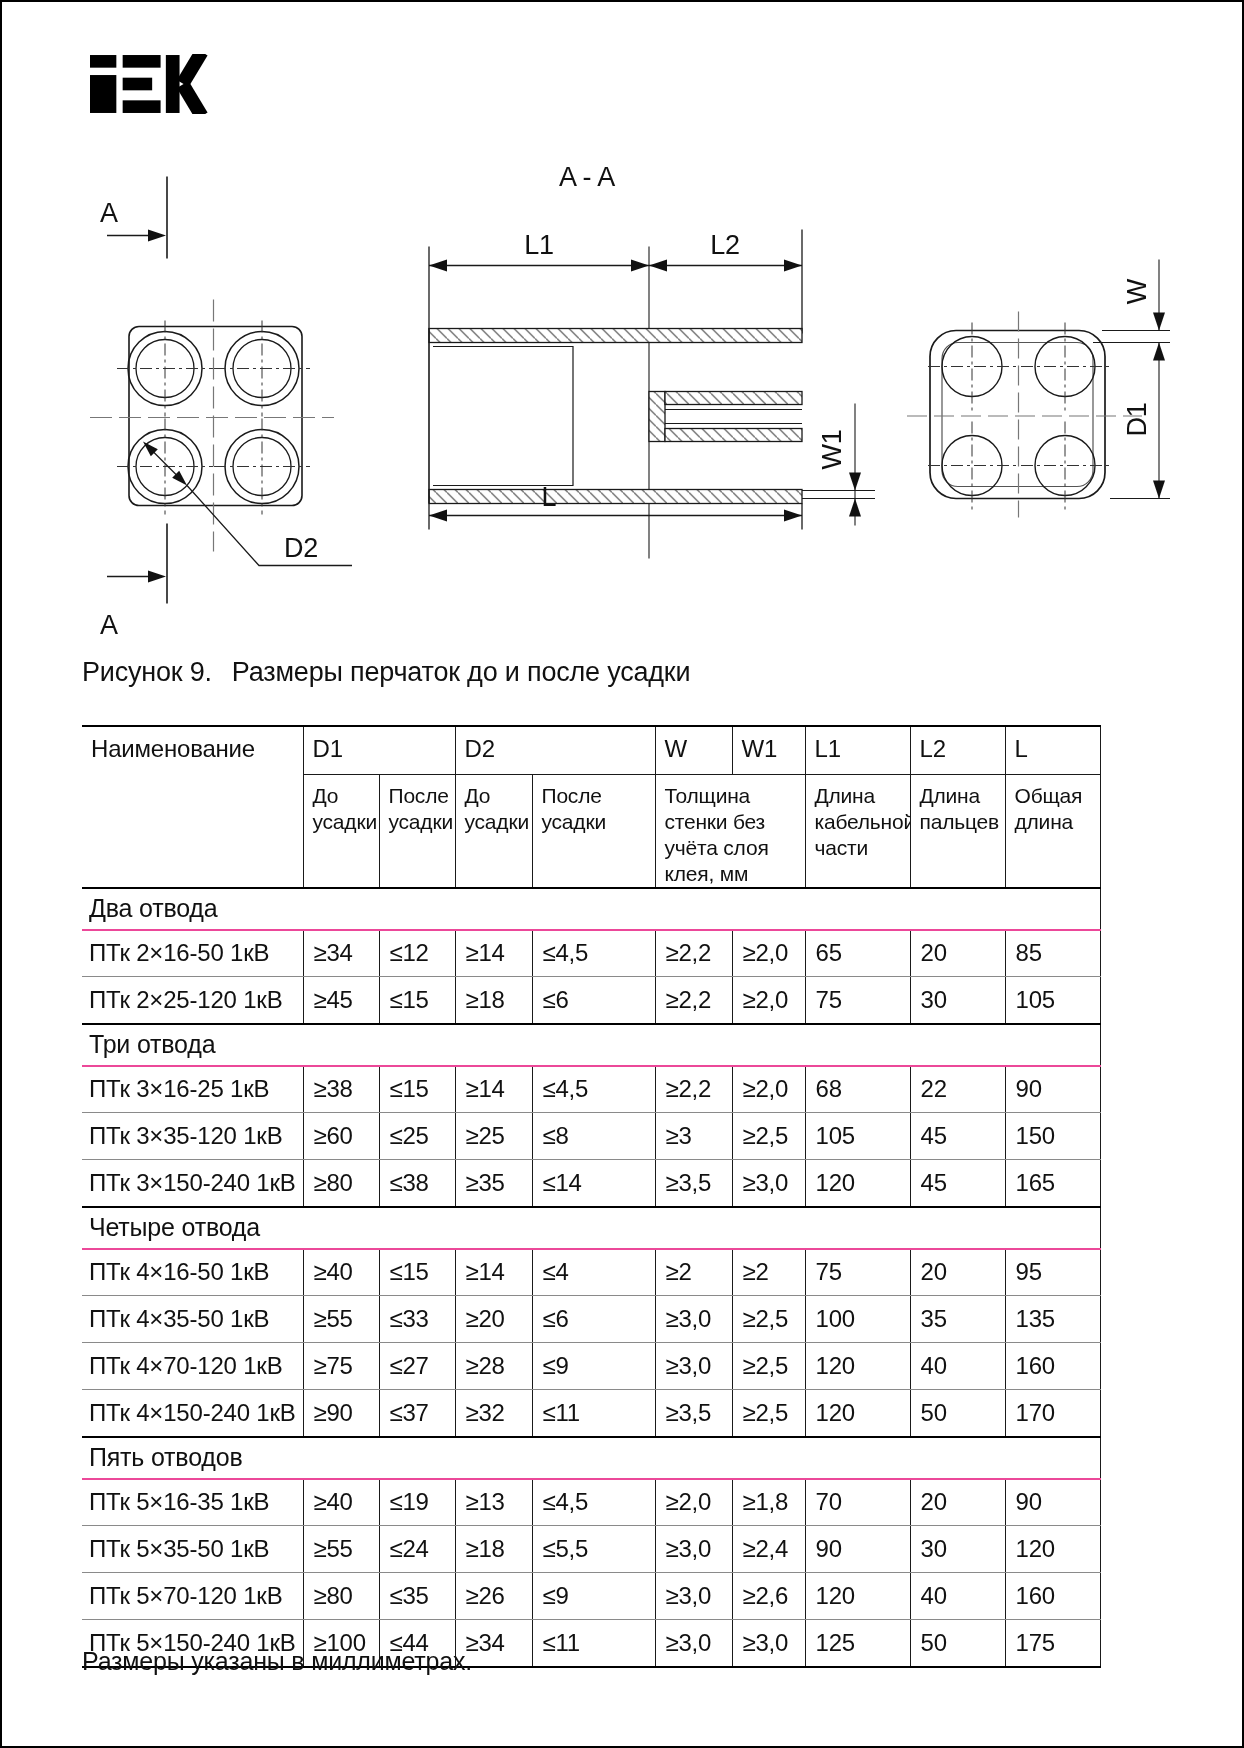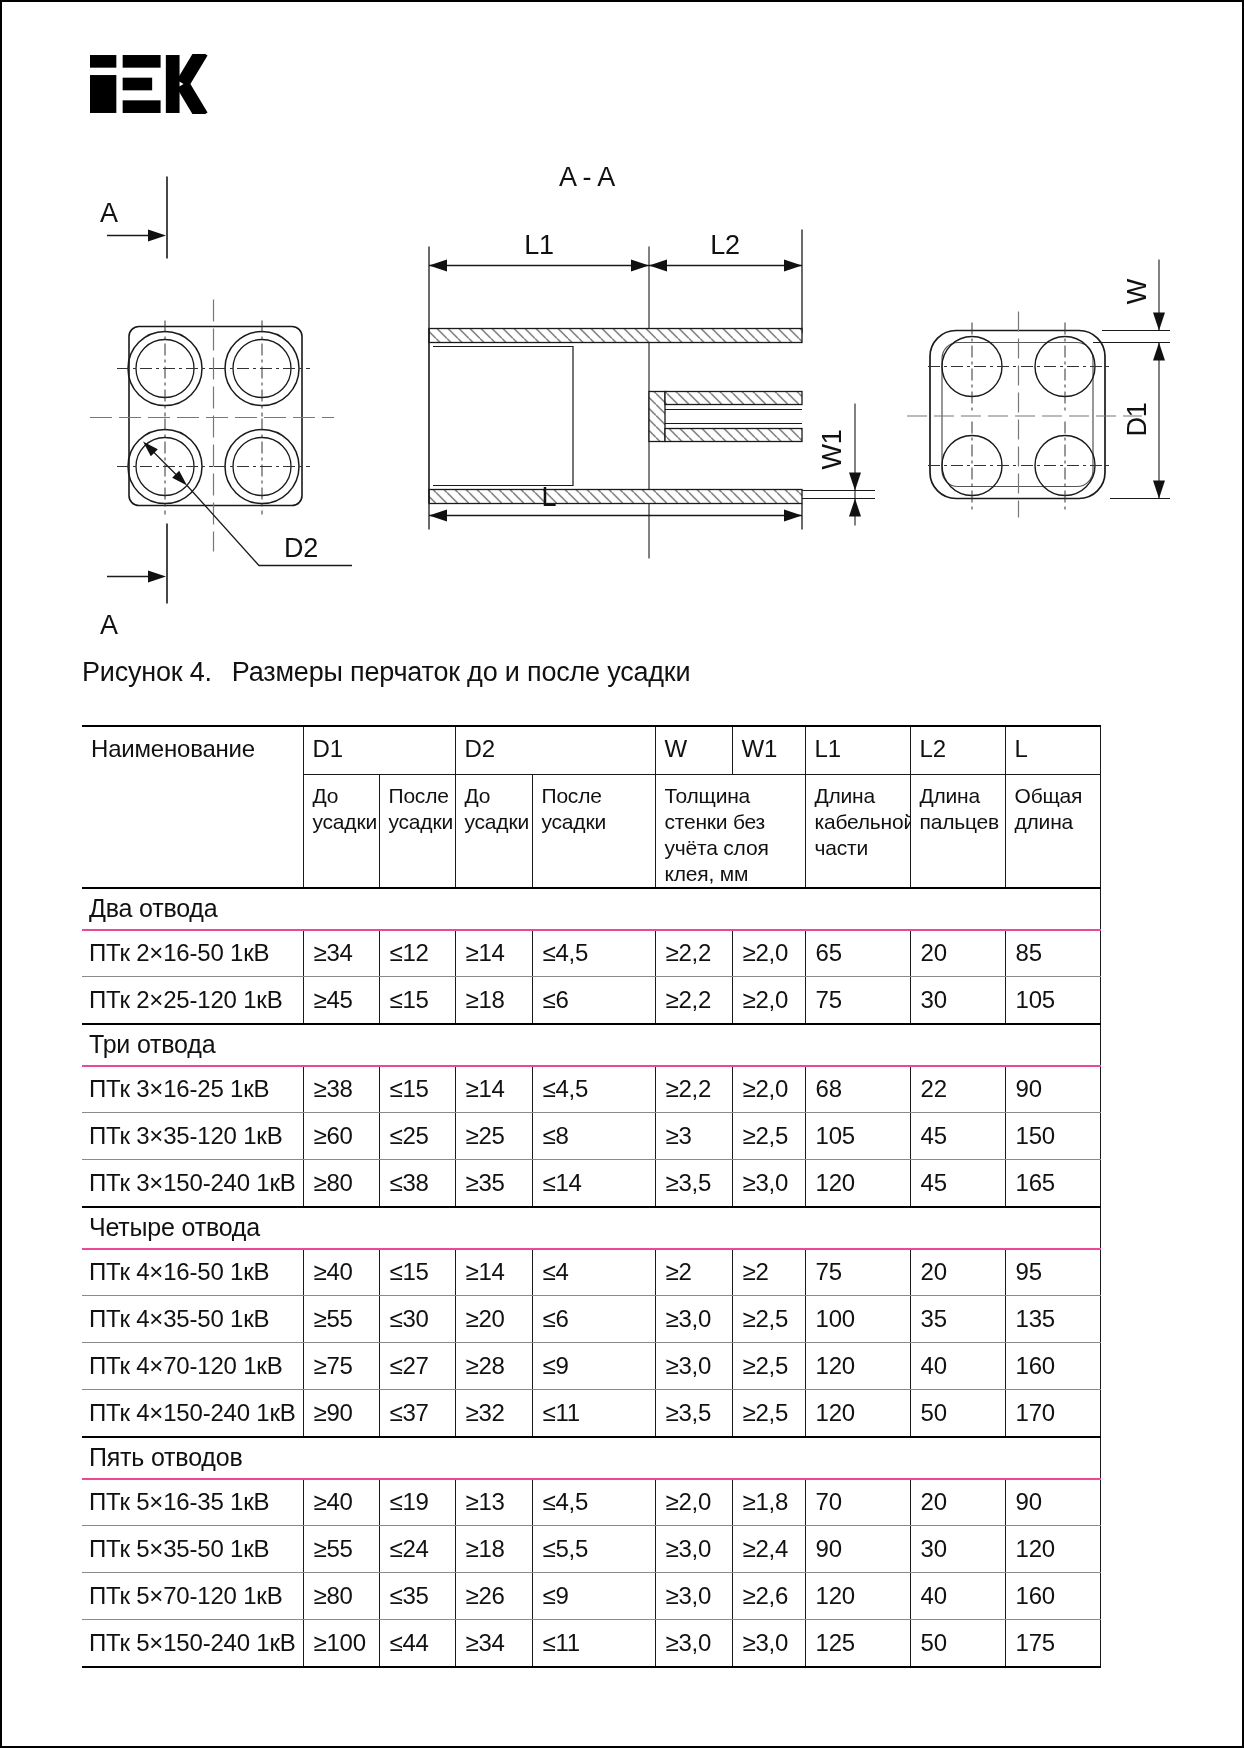--- a/index.html
+++ b/index.html
@@ -192,21 +192,21 @@
       </g>
       <polygon points="1097,179 1091,161 1103,161" fill="#111" stroke="none"></polygon>
       <polygon points="1097,191 1091,209 1103,209" fill="#111" stroke="none"></polygon>
       <polygon points="1097,347 1091,329 1103,329" fill="#111" stroke="none"></polygon>
       <text transform="translate(1084,140) rotate(-90)" text-anchor="middle" stroke="none" fill="#111">W</text>
       <text transform="translate(1084,268) rotate(-90)" text-anchor="middle" stroke="none" fill="#111">D1</text>
     </g>
   </svg>
 
   <div class="caption">
-    <span>Рисунок 4.</span><span class="cap-text">Размеры перчаток до и после усадки</span>
+    <span>Рисунок 9.</span><span class="cap-text">Размеры перчаток до и после усадки</span>
   </div>
 
   <table class="dims">
     <colgroup>
       <col style="width:221px">
         <col style="width:76px">
         <col style="width:76px">
       <col style="width:77px">
         <col style="width:123px">
         <col style="width:77px">
@@ -315,21 +315,21 @@
           <td>≤4</td>
           <td>≥2</td>
           <td>≥2</td>
           <td>75</td>
           <td>20</td>
           <td>95</td>
         </tr>
         <tr class="data-row">
           <td class="name-cell col-first">ПТк 4×35-50 1кВ</td>
           <td>≥55</td>
-          <td>≤30</td>
+          <td>≤33</td>
           <td>≥20</td>
           <td>≤6</td>
           <td>≥3,0</td>
           <td>≥2,5</td>
           <td>100</td>
           <td>35</td>
           <td>135</td>
         </tr>
         <tr class="data-row">
           <td class="name-cell col-first">ПТк 4×70-120 1кВ</td>
@@ -402,14 +402,15 @@
           <td>≤11</td>
           <td>≥3,0</td>
           <td>≥3,0</td>
           <td>125</td>
           <td>50</td>
           <td>175</td>
         </tr>
       </tbody>
   </table>
 
+  <div class="footnote">Размеры указаны в миллиметрах.</div>
 
 </div>
 
 </body></html>

